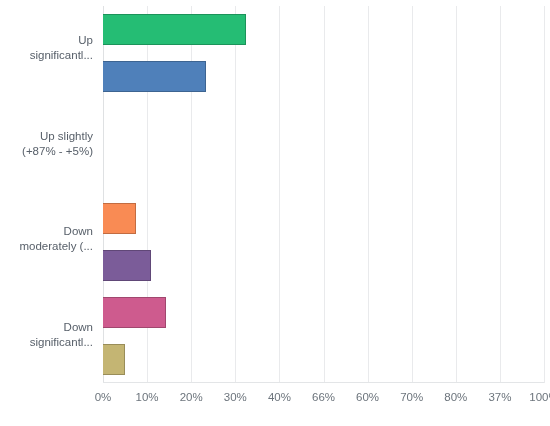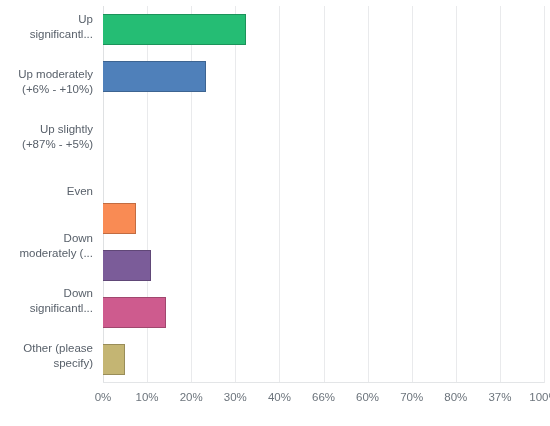--- a/index.html
+++ b/index.html
@@ -119,31 +119,26 @@
   }
 </style>
 </head>
 <body>
 
 <div id="chart-root">
 
   <div class="labels-col">
     <div class="cat-label">Up
 significantl...</div>
-    <div class="cat-label">Up moderately
-(+6% - +10%)</div>
     <div class="cat-label">Up slightly
 (+87% - +5%)</div>
-    <div class="cat-label">Even</div>
     <div class="cat-label">Down
 moderately (...</div>
     <div class="cat-label">Down
 significantl...</div>
-    <div class="cat-label">Other (please
-specify)</div>
   </div>
 
   <div class="plot">
     <div class="gridlines" id="gridlines">
         <div class="gridline axis-zero" style="left: 0%;"></div>
         <div class="gridline" style="left: 10%;"></div>
         <div class="gridline" style="left: 20%;"></div>
         <div class="gridline" style="left: 30%;"></div>
         <div class="gridline" style="left: 40%;"></div>
         <div class="gridline" style="left: 50%;"></div>

